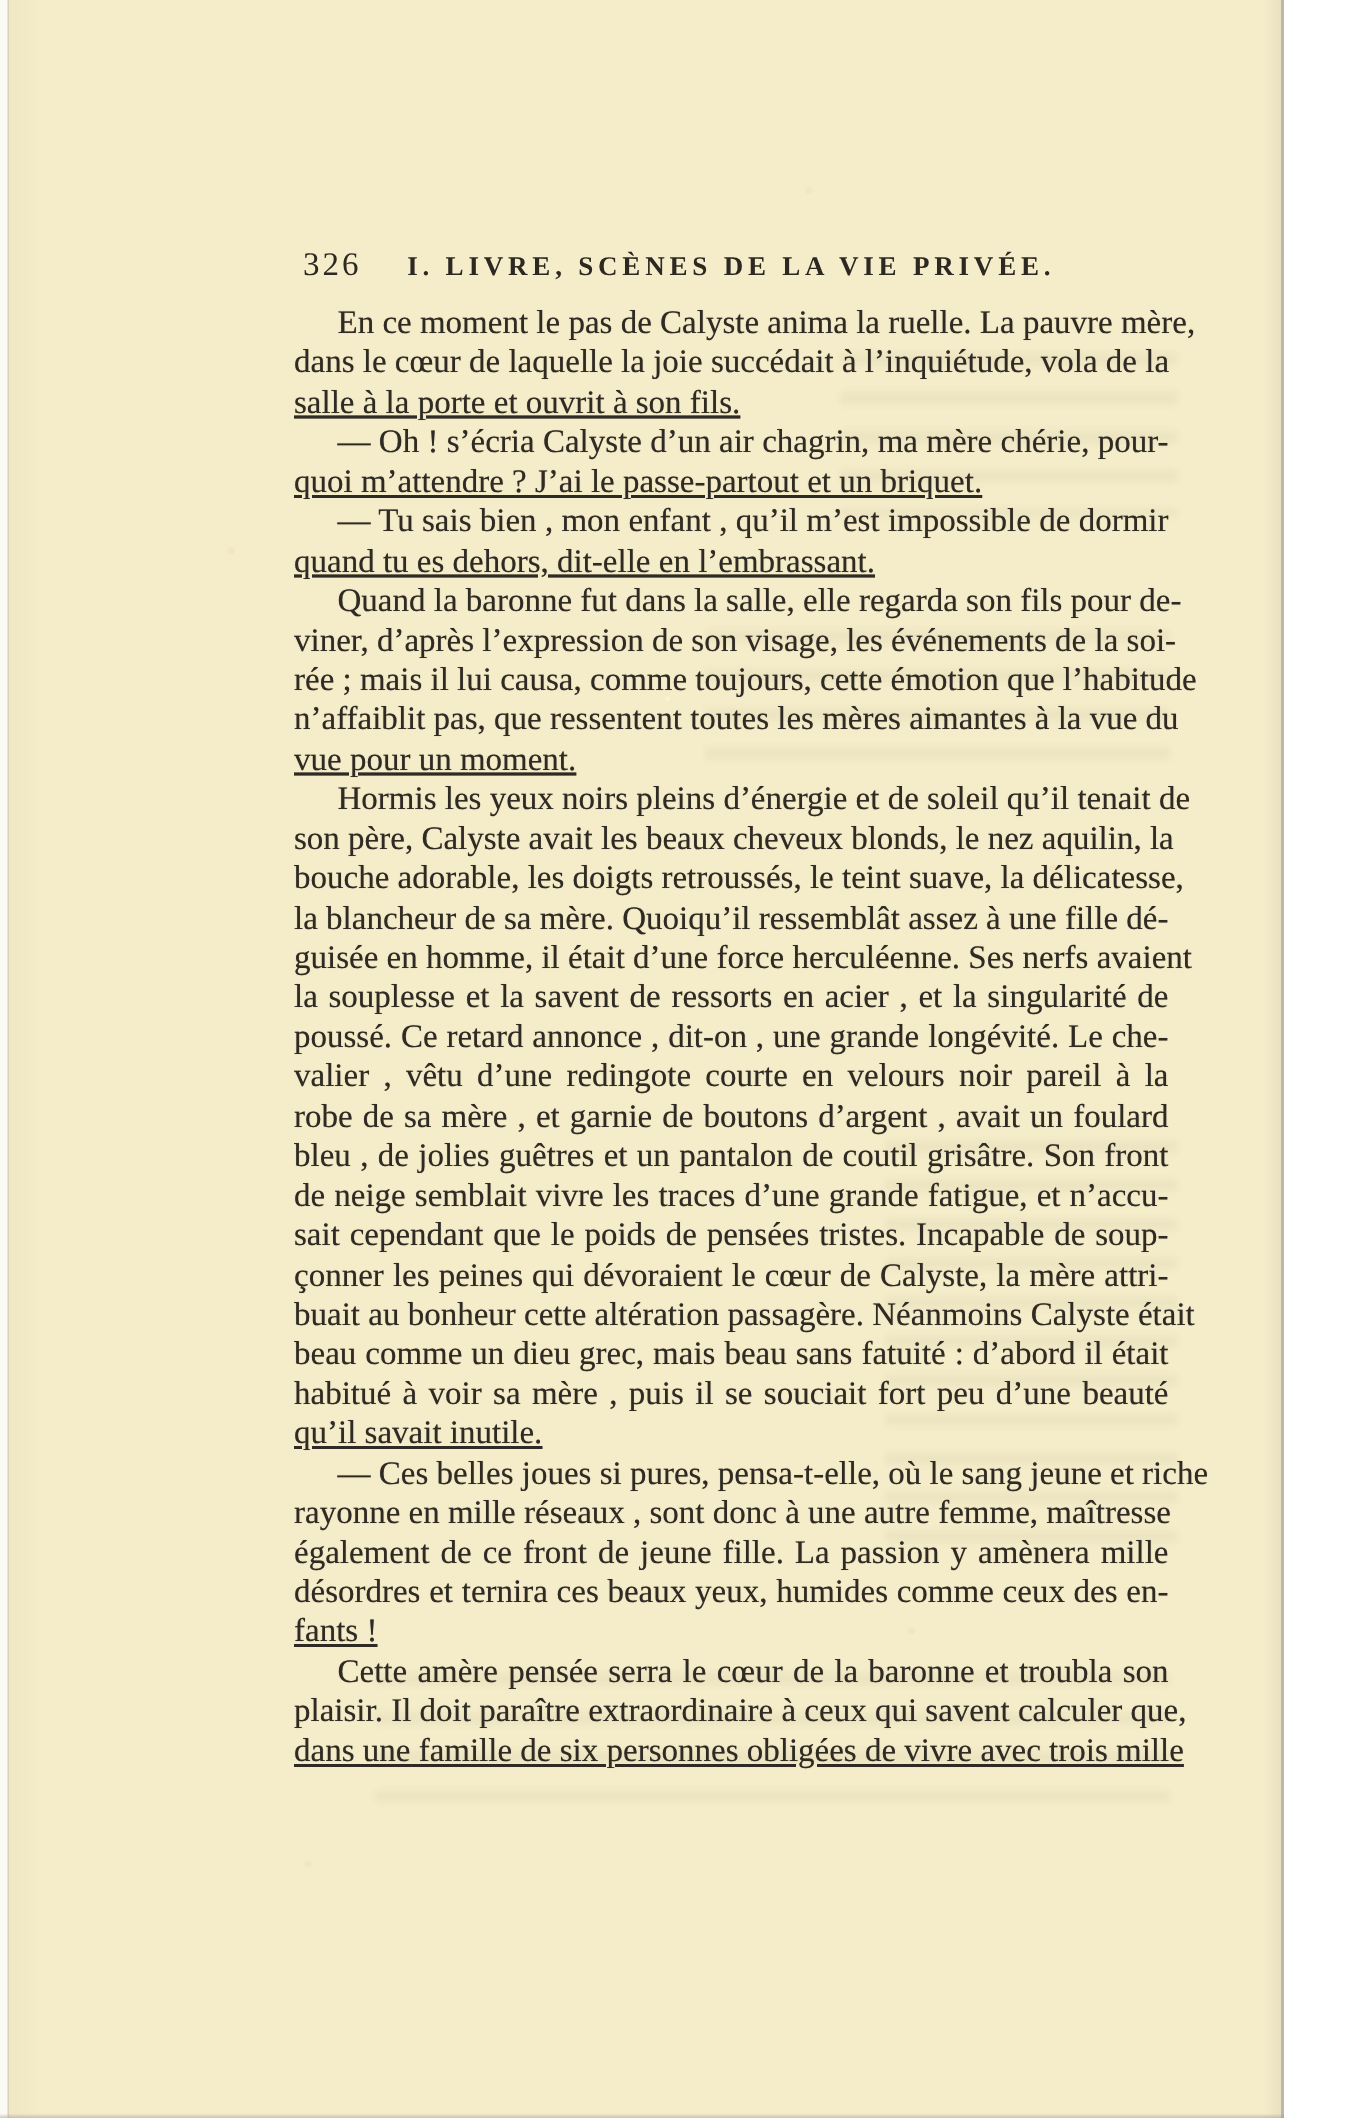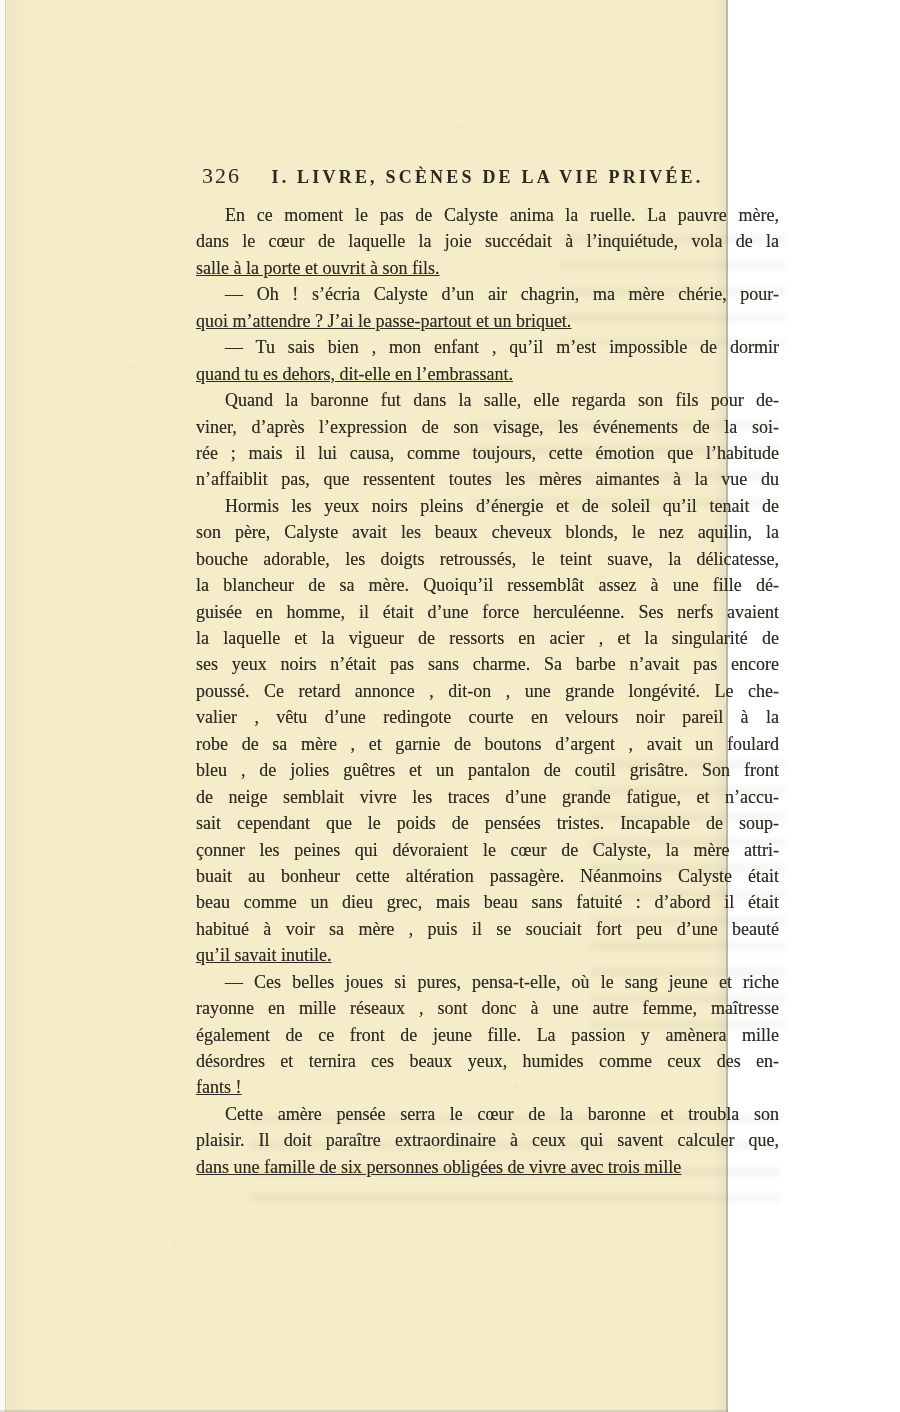--- a/index.html
+++ b/index.html
@@ -3,21 +3,21 @@
 <meta charset="utf-8">
 <style>
   html,body{margin:0;padding:0;}
   body{
     width:900px;height:1412px;
     background:#ffffff;
     font-family:"Liberation Serif", serif;
     overflow:hidden;
   }
   .scan{
-    position:relative;width:728px;height:1412px;
+    position:relative;width:856px;height:1412px;
     background:#f5ecc9;
     background-image:
       radial-gradient(circle at 18% 26%, rgba(233,205,140,.18) 0 2px, transparent 3px),
       radial-gradient(circle at 63% 9%, rgba(233,205,140,.16) 0 2px, transparent 3px),
       radial-gradient(circle at 82% 41%, rgba(226,196,128,.14) 0 2px, transparent 3px),
       radial-gradient(circle at 37% 58%, rgba(233,205,140,.15) 0 2px, transparent 3px),
       radial-gradient(circle at 71% 77%, rgba(226,196,128,.15) 0 2px, transparent 3px),
       radial-gradient(circle at 24% 88%, rgba(233,205,140,.16) 0 2px, transparent 3px),
       radial-gradient(circle at 52% 33%, rgba(255,250,228,.5) 0 1px, transparent 2px),
       linear-gradient(90deg, rgba(190,180,150,.12) 0, rgba(0,0,0,0) 30px),
@@ -60,21 +60,21 @@
   .header-title{
     position:absolute;left:0;right:0;top:4px;
     text-align:center;
     font-size:18px;font-weight:bold;
     letter-spacing:3.2px;
     color:#2c2822;
     font-variant:small-caps;
     text-transform:uppercase;
   }
   .body-text{
-    font-size:18px;
+    font-size:22px;
     text-rendering:optimizeLegibility;
   }
   .line{
     line-height:26.45px;height:26.45px;
     white-space:nowrap;
     text-align:justify;
     text-align-last:justify;
     text-shadow:0 0 .5px rgba(45,40,32,.55);
   }
   .line.first{text-indent:29px;}
@@ -110,29 +110,29 @@
         </div>
         <div>
           <div class="line first">— Tu sais bien , mon enfant , qu’il m’est impossible de dormir</div>
           <div class="line last">quand tu es dehors, dit-elle en l’embrassant.</div>
         </div>
         <div>
           <div class="line first">Quand la baronne fut dans la salle, elle regarda son fils pour de-</div>
           <div class="line">viner, d’après l’expression de son visage, les événements de la soi-</div>
           <div class="line">rée ; mais il lui causa, comme toujours, cette émotion que l’habitude</div>
           <div class="line">n’affaiblit pas, que ressentent toutes les mères aimantes à la vue du</div>
+          <div class="line last">vue pour un moment.</div>
         </div>
         <div>
           <div class="line first">Hormis les yeux noirs pleins d’énergie et de soleil qu’il tenait de</div>
           <div class="line">son père, Calyste avait les beaux cheveux blonds, le nez aquilin, la</div>
           <div class="line">bouche adorable, les doigts retroussés, le teint suave, la délicatesse,</div>
           <div class="line">la blancheur de sa mère. Quoiqu’il ressemblât assez à une fille dé-</div>
           <div class="line">guisée en homme, il était d’une force herculéenne. Ses nerfs avaient</div>
-          <div class="line">la laquelle et la vigueur de ressorts en acier , et la singularité de</div>
-          <div class="line">ses yeux noirs n’était pas sans charme. Sa barbe n’avait pas encore</div>
+          <div class="line">la souplesse et la savent de ressorts en acier , et la singularité de</div>
           <div class="line">poussé. Ce retard annonce , dit-on , une grande longévité. Le che-</div>
           <div class="line">valier , vêtu d’une redingote courte en velours noir pareil à la</div>
           <div class="line">robe de sa mère , et garnie de boutons d’argent , avait un foulard</div>
           <div class="line">bleu , de jolies guêtres et un pantalon de coutil grisâtre. Son front</div>
           <div class="line">de neige semblait vivre les traces d’une grande fatigue, et n’accu-</div>
           <div class="line">sait cependant que le poids de pensées tristes. Incapable de soup-</div>
           <div class="line">çonner les peines qui dévoraient le cœur de Calyste, la mère attri-</div>
           <div class="line">buait au bonheur cette altération passagère. Néanmoins Calyste était</div>
           <div class="line">beau comme un dieu grec, mais beau sans fatuité : d’abord il était</div>
           <div class="line">habitué à voir sa mère , puis il se souciait fort peu d’une beauté</div>

